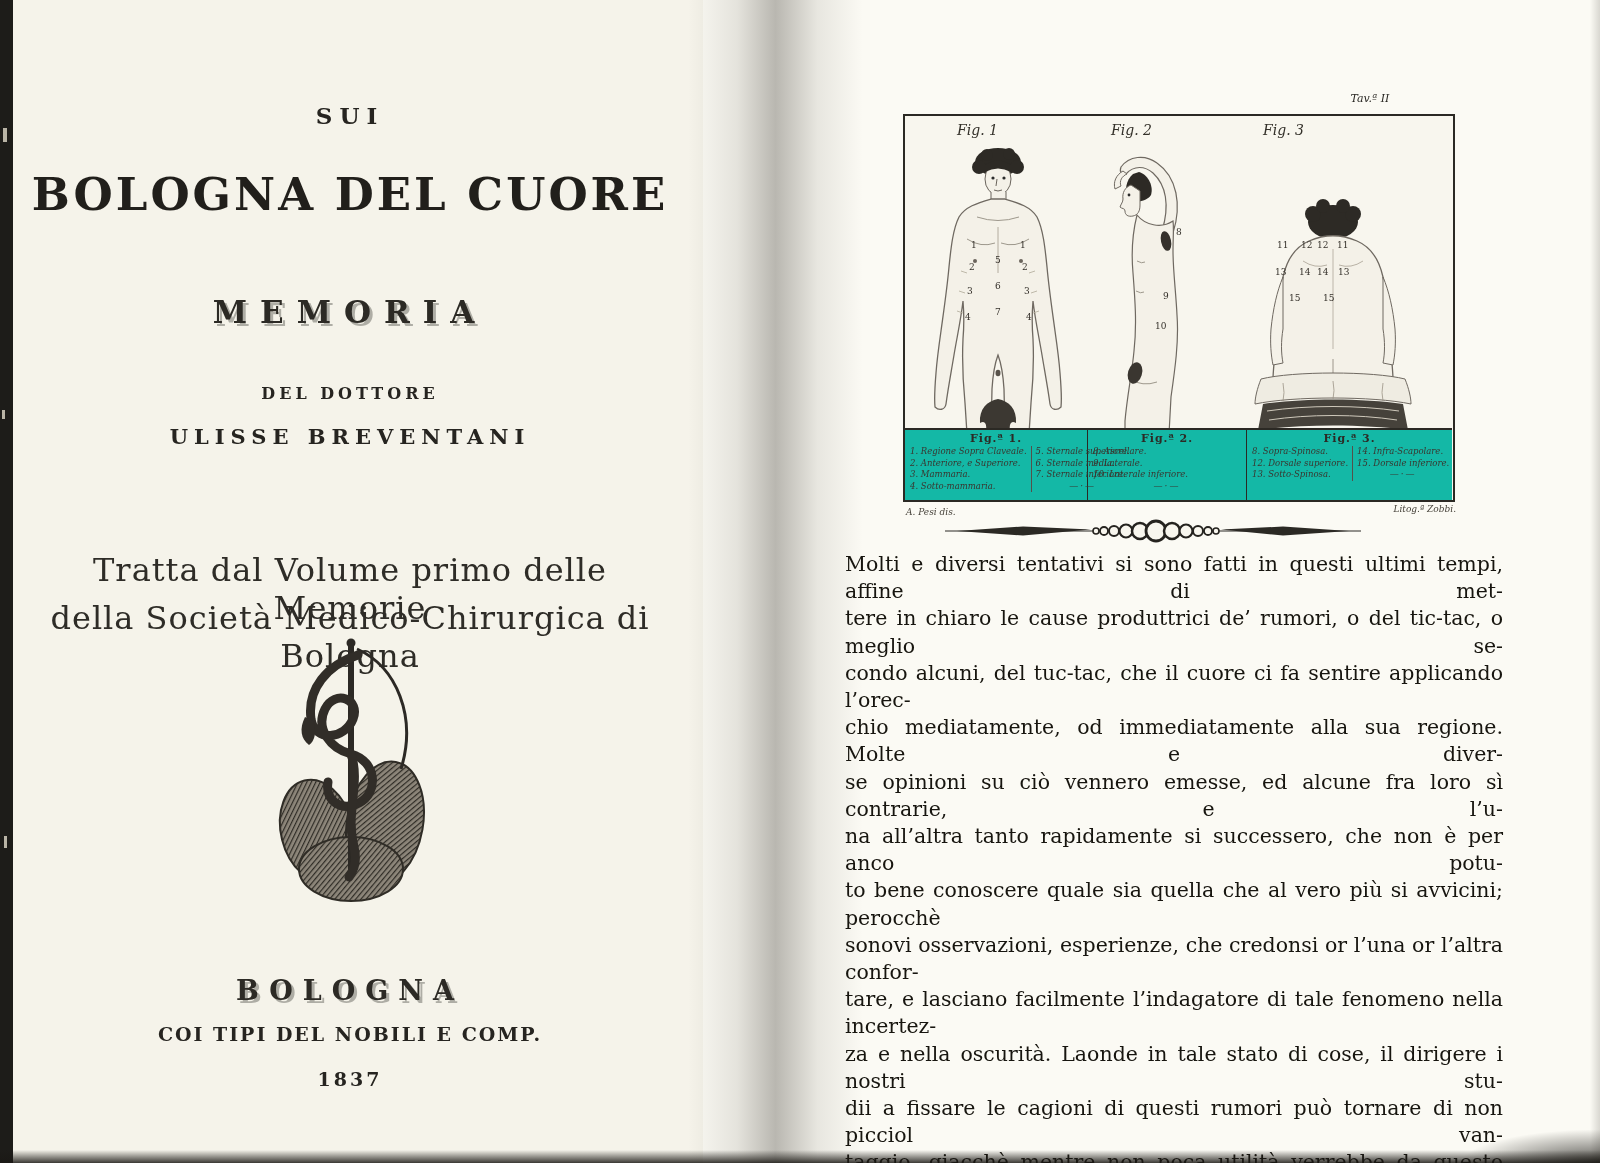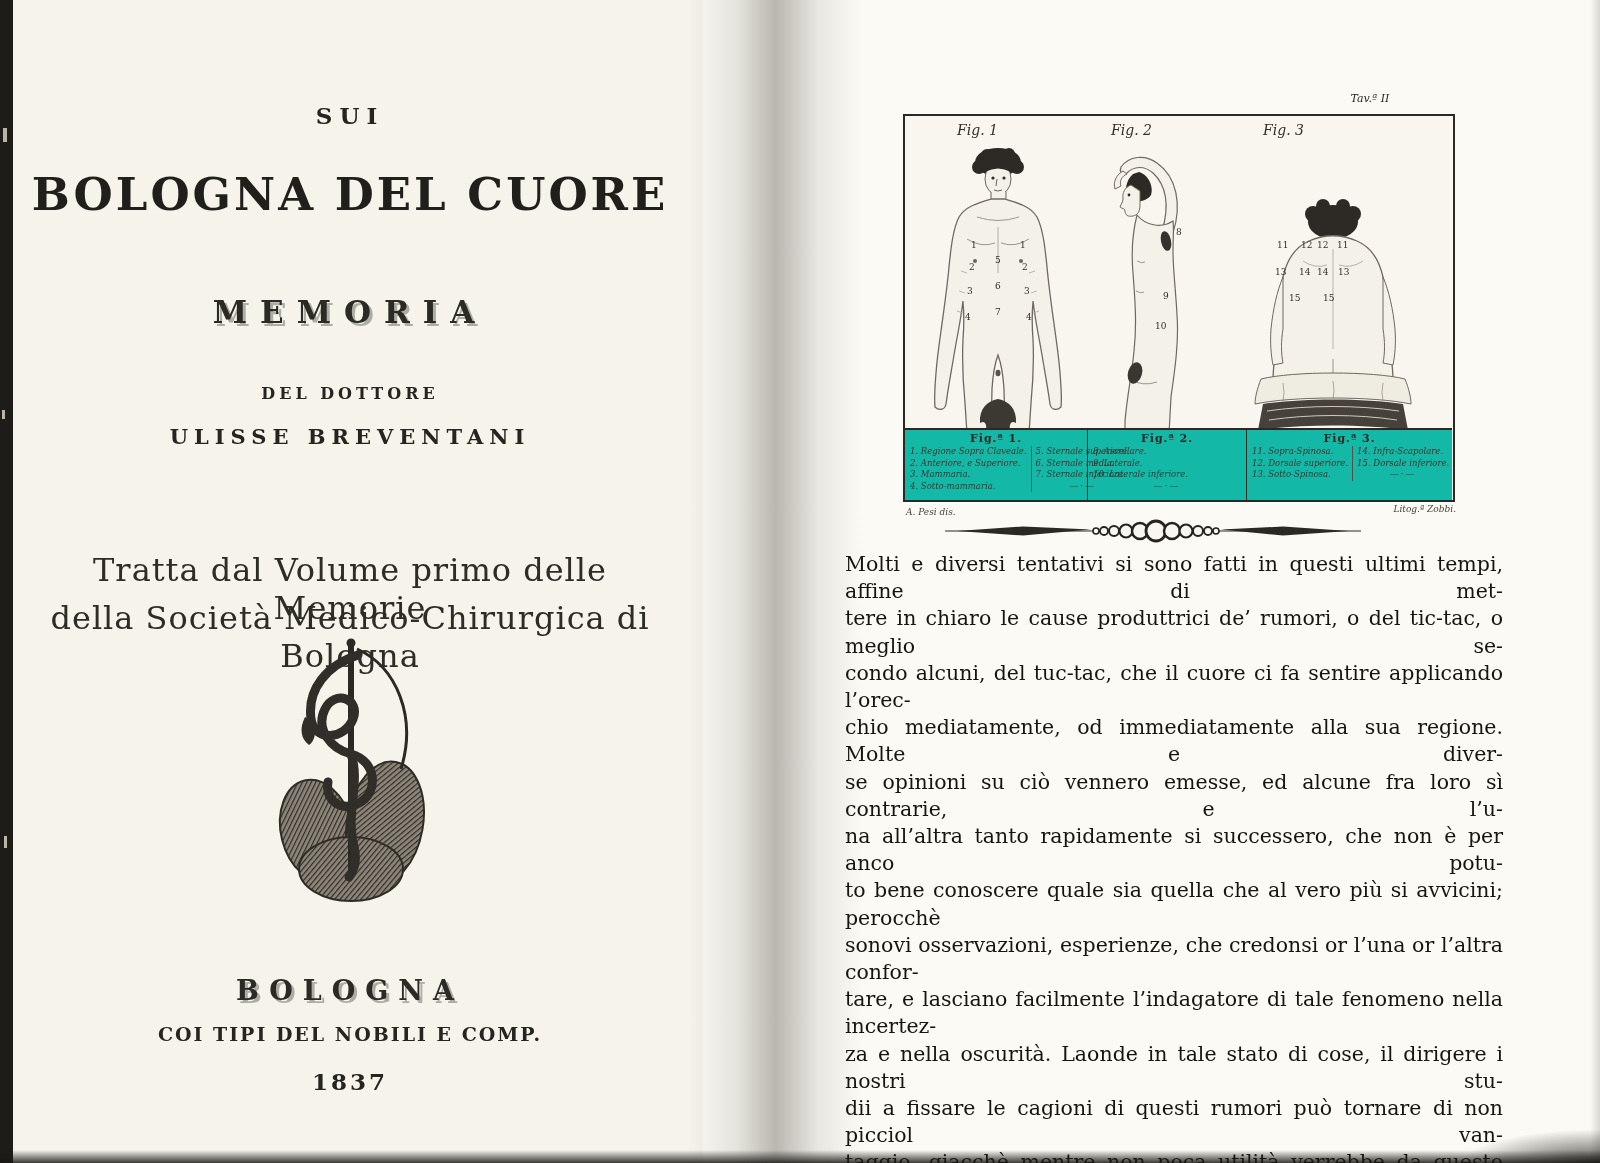--- a/index.html
+++ b/index.html
@@ -25,21 +25,21 @@
   .lp-title{top:168px;font-size:45px;font-weight:bold;letter-spacing:3px;white-space:nowrap;color:#211f1b;}
   .lp-mem{top:294px;font-size:31px;font-weight:bold;letter-spacing:13px;color:#2c2a25;
           text-shadow:3px 3px 0 rgba(44,42,37,.35);}
   .lp-dott{top:384px;font-size:16px;font-weight:bold;letter-spacing:4px;}
   .lp-auth{top:424px;font-size:21px;font-weight:bold;letter-spacing:6px;}
   .lp-script{font-size:32px;letter-spacing:1px;color:#2e2c27;margin-top:48px;}
   .lp-s1{top:503px;} .lp-s2{top:551px;}
   .lp-city{top:975px;font-size:27px;font-weight:bold;letter-spacing:10px;color:#2c2a25;
           text-shadow:3px 3px 0 rgba(44,42,37,.35);}
   .lp-pub{top:1023px;font-size:19px;font-weight:bold;letter-spacing:2px;}
-  .lp-year{top:1068px;font-size:23px;font-weight:bold;letter-spacing:3px;}
+  .lp-year{top:1068px;font-size:19px;font-weight:bold;letter-spacing:3px;}
   .lp div{position:absolute;left:0;width:660px;}
   .emblem{position:absolute;left:265px;top:633px;}
 
   
   .plate-label{position:absolute;left:1305px;top:92px;width:130px;text-align:center;
                font-style:italic;font-size:11px;color:#2a2824;}
   .plate{position:absolute;left:903px;top:114px;width:552px;height:388px;
          border:2.5px solid #2b2924;background:#f8f6ee;box-sizing:border-box;}
   .fig-cap{position:absolute;font-style:italic;font-size:14px;color:#333029;}
   .figsvg{position:absolute;top:25px;}
@@ -248,21 +248,21 @@
             <div>9. Laterale.</div>
             <div>10. Laterale inferiore.</div>
             <div class="leg-dash">—·—</div>
           </div>
         </div>
       </div>
       <div class="leg-col lc3">
         <div class="leg-h">Fig.ª 3.</div>
         <div class="leg-cols">
           <div class="leg-list">
-            <div>11. Sopra-Spinosa.</div>
+            <div>8. Sopra-Spinosa.</div>
             <div>12. Dorsale superiore.</div>
             <div>13. Sotto-Spinosa.</div>
           </div>
           <div class="leg-list sep">
             <div>14. Infra-Scapolare.</div>
             <div>15. Dorsale inferiore.</div>
             <div class="leg-dash">—·—</div>
           </div>
         </div>
       </div>

